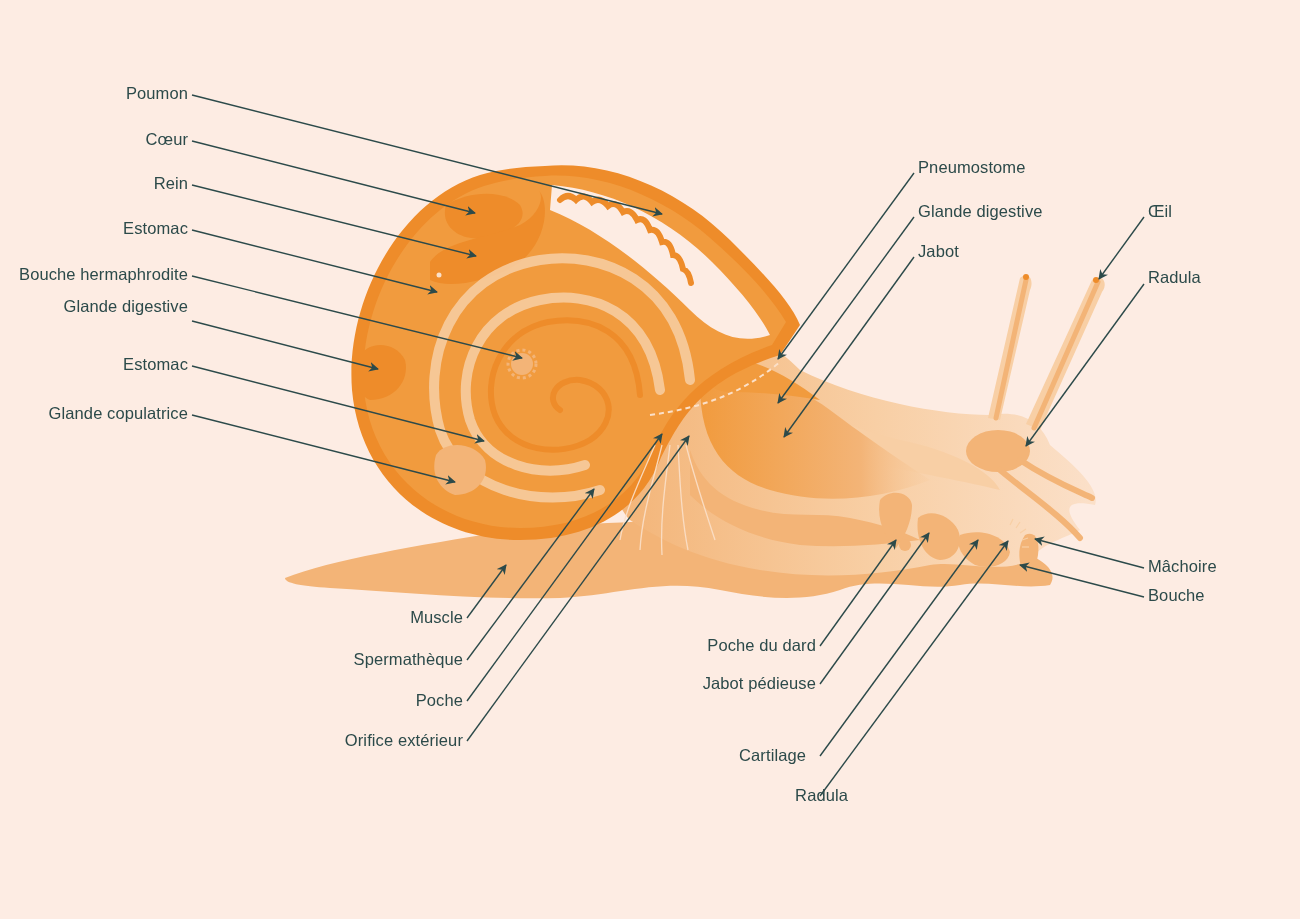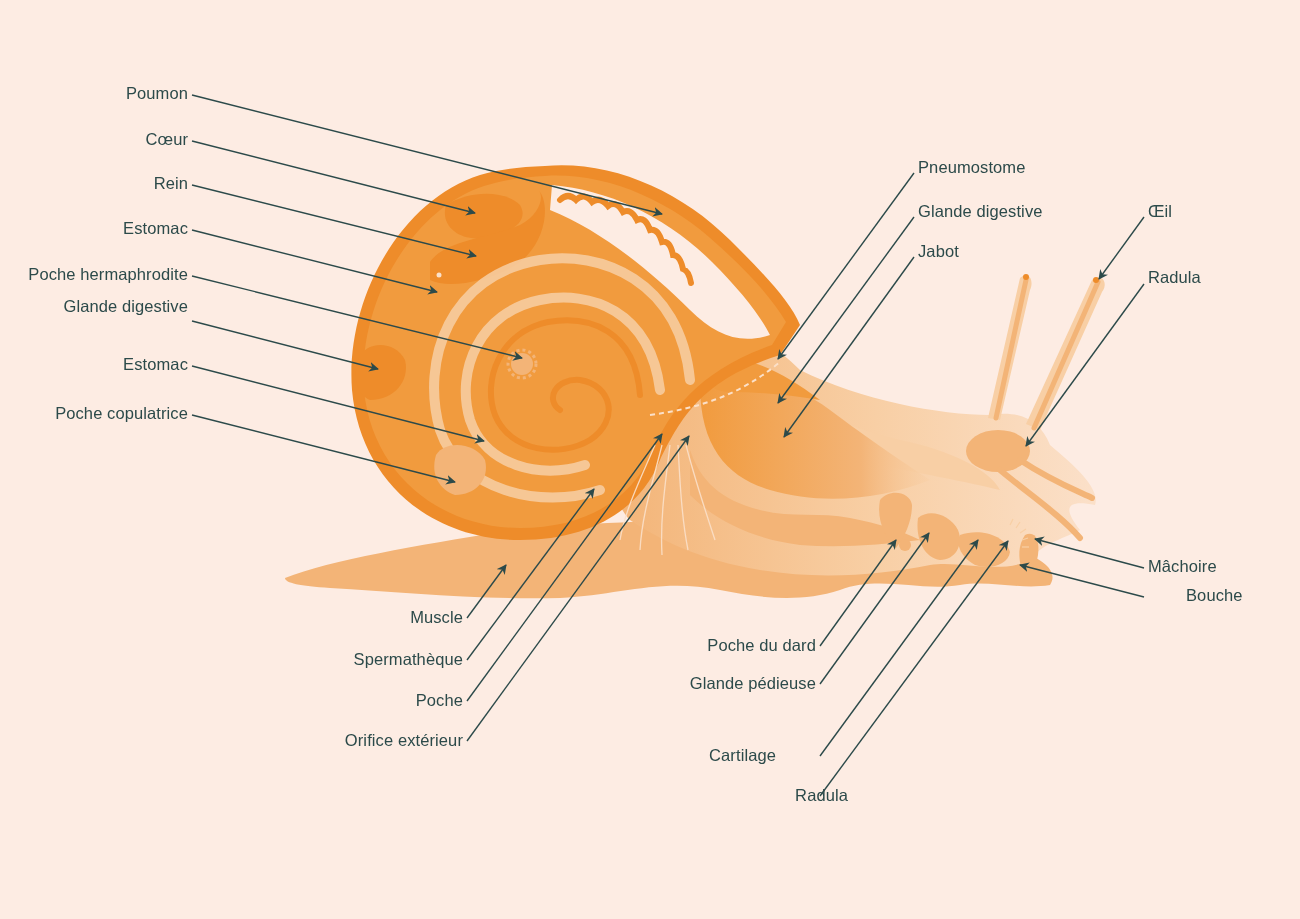--- a/index.html
+++ b/index.html
@@ -146,33 +146,33 @@
         <line x1="820" y1="756" x2="978" y2="540" stroke="#2c4a4a" stroke-width="1.4" marker-end="url(#arrowHead)"></line>
         <line x1="820" y1="796" x2="1008" y2="541" stroke="#2c4a4a" stroke-width="1.4" marker-end="url(#arrowHead)"></line>
       </g>
   </svg>
 
   <div id="labels">
     <div class="label right" style="left:188px;top:83px">Poumon</div>
     <div class="label right" style="left:188px;top:129px">Cœur</div>
     <div class="label right" style="left:188px;top:173px">Rein</div>
     <div class="label right" style="left:188px;top:218px">Estomac</div>
-    <div class="label right" style="left:188px;top:264px">Poche hermaphrodite</div>
+    <div class="label right" style="left:188px;top:264px">Bouche hermaphrodite</div>
     <div class="label right" style="left:188px;top:296px">Glande digestive</div>
     <div class="label right" style="left:188px;top:354px">Estomac</div>
-    <div class="label right" style="left:188px;top:403px">Poche copulatrice</div>
+    <div class="label right" style="left:188px;top:403px">Glande copulatrice</div>
     <div class="label" style="left:918px;top:157px">Pneumostome</div>
     <div class="label" style="left:918px;top:201px">Glande digestive</div>
     <div class="label" style="left:918px;top:241px">Jabot</div>
     <div class="label" style="left:1148px;top:201px">Œil</div>
     <div class="label" style="left:1148px;top:267px">Radula</div>
     <div class="label" style="left:1148px;top:556px">Mâchoire</div>
-    <div class="label" style="left:1186px;top:585px">Bouche</div>
+    <div class="label" style="left:1148px;top:585px">Bouche</div>
     <div class="label right" style="left:463px;top:607px">Muscle</div>
     <div class="label right" style="left:463px;top:649px">Spermathèque</div>
     <div class="label right" style="left:463px;top:690px">Poche</div>
     <div class="label right" style="left:463px;top:730px">Orifice extérieur</div>
     <div class="label right" style="left:816px;top:635px">Poche du dard</div>
-    <div class="label right" style="left:816px;top:673px">Glande pédieuse</div>
-    <div class="label right" style="left:776px;top:745px">Cartilage</div>
+    <div class="label right" style="left:816px;top:673px">Jabot pédieuse</div>
+    <div class="label right" style="left:806px;top:745px">Cartilage</div>
     <div class="label right" style="left:848px;top:785px">Radula</div>
   </div>
 </div>
 
 </body></html>

